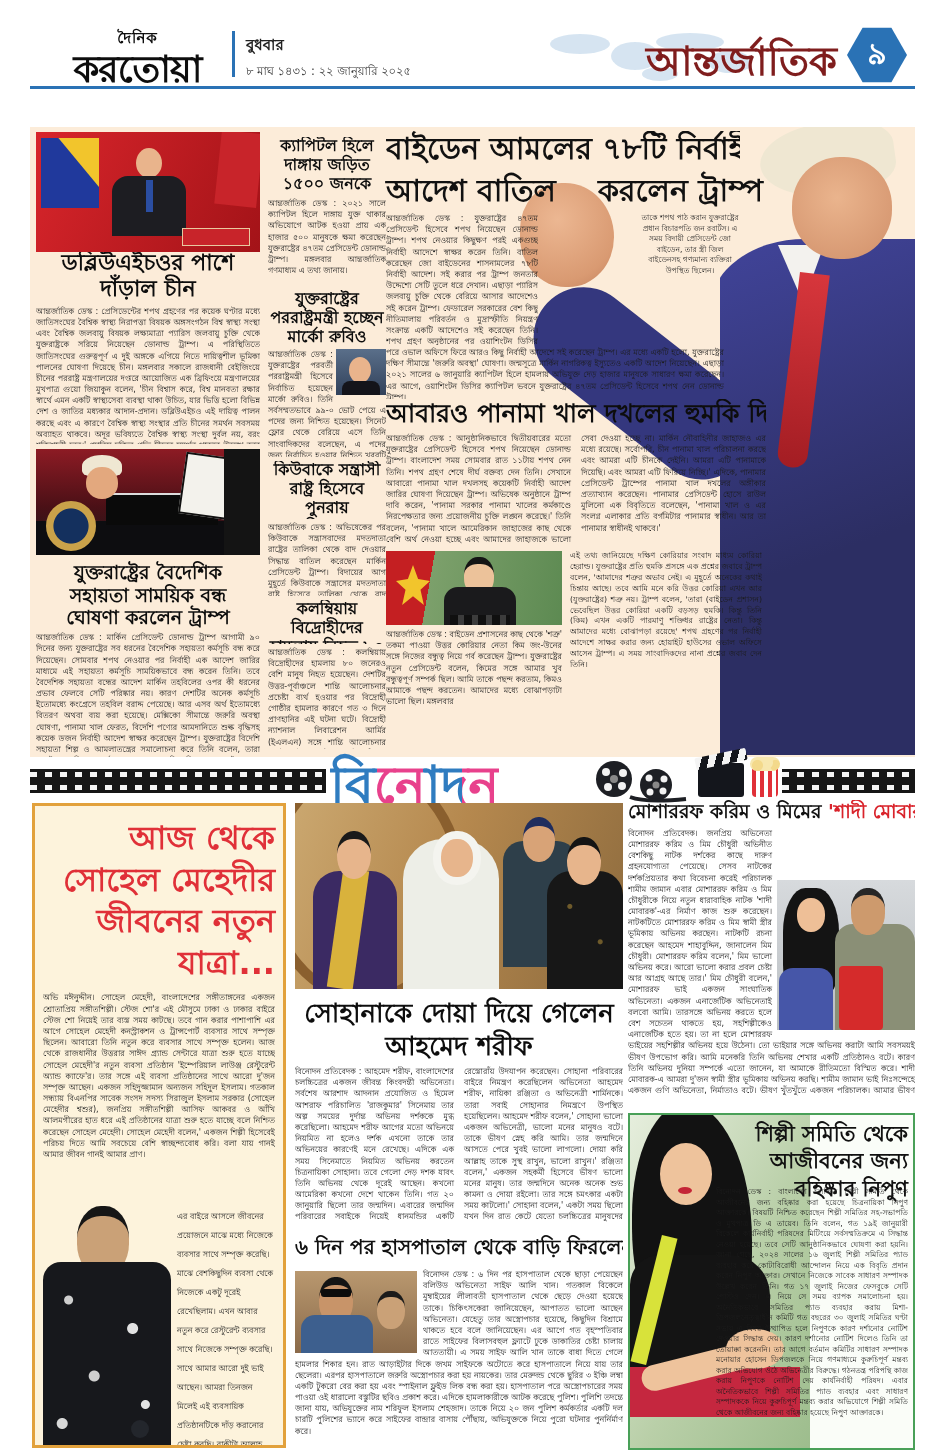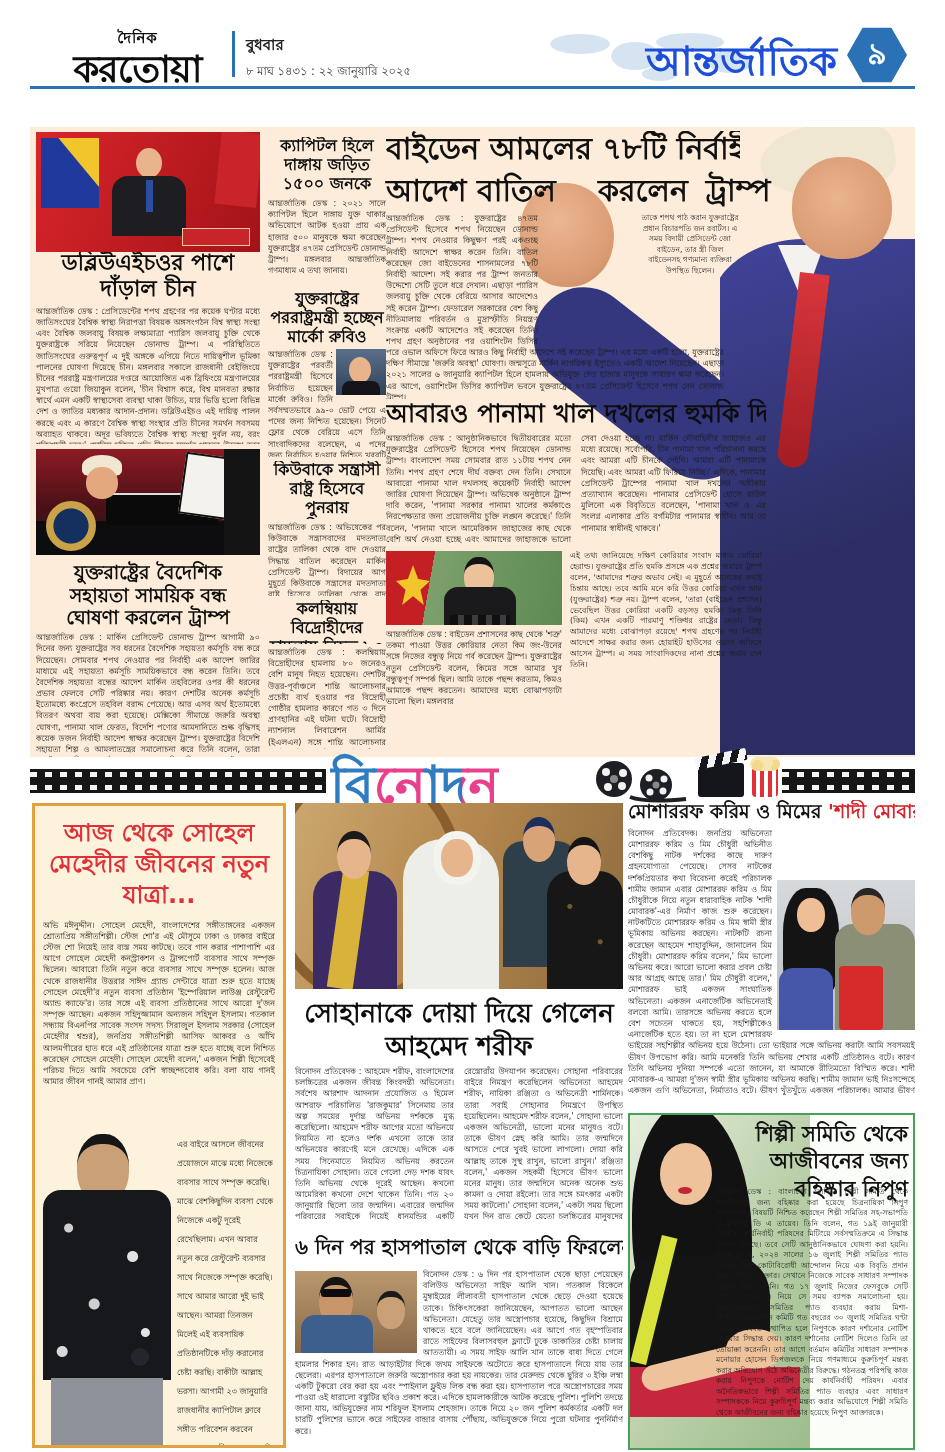--- a/index.html
+++ b/index.html
@@ -7,21 +7,21 @@
         font-family:"DejaVu Sans",sans-serif;color:#111;}
   
   .brand{position:absolute;left:45px;top:26px;width:185px;text-align:center;color:#0d0d0d;}
   .brand-top{font-size:15px;font-weight:bold;letter-spacing:1px;}
   .brand-main{font-size:37px;font-weight:bold;line-height:1.05;letter-spacing:-1px;}
   .mast-div{position:absolute;left:232px;top:31px;width:3px;height:46px;background:#2a72b5;}
   .datebox{position:absolute;left:246px;top:33px;color:#222;}
   .weekday{font-size:15px;font-weight:bold;}
   .dateline{font-size:11.5px;margin-top:5px;color:#333;}
   .worldmap{position:absolute;left:540px;top:26px;width:230px;height:58px;opacity:.5;}
-  .section-title{position:absolute;right:108px;top:30px;font-size:40px;font-weight:bold;color:#1d4ed8;
+  .section-title{position:absolute;right:108px;top:30px;font-size:40px;font-weight:bold;color:#7f1d1d;
         text-shadow:0 0 1px #fff;}
   .hex{position:absolute;right:38px;top:26px;width:60px;height:58px;background:#2a72b5;
         clip-path:polygon(26% 3%,74% 3%,100% 50%,74% 97%,26% 97%,0 50%);
         display:flex;align-items:center;justify-content:center;}
   .hex span{color:#fff;font-size:30px;font-weight:bold;}
   .blue-rule{position:absolute;left:30px;top:86px;width:885px;height:3px;background:#2a72b5;}
   
   .banner{position:absolute;left:30px;top:92px;width:885px;height:34px;background:#e8611a;overflow:hidden;}
   .banner span{display:block;margin:1px 0 0 16px;font-size:28px;font-weight:bold;color:#fff;line-height:33px;}
   
@@ -32,21 +32,21 @@
   .hl{font-weight:bold;color:#0d0d0d;text-align:center;overflow:hidden;}
   .leftcol{position:absolute;left:6px;top:5px;width:224px;}
   .midcol{position:absolute;left:238px;top:6px;width:118px;}
   .midcol .hl{font-size:16px;line-height:1.18;margin:4px 0 3px;}
   .china-h{font-size:22px;line-height:1.2;margin:6px 0 3px;}
   .aid-h{font-size:19px;line-height:1.2;margin:6px 8px 3px;}
   .lead{position:absolute;left:356px;top:4px;width:354px;}
   .lead-h1{font-size:30px;font-weight:bold;line-height:1.2;white-space:nowrap;overflow:hidden;}
   .lead-h2{position:relative;height:40px;}
   .lead-h2 .a{position:absolute;left:0;top:0;font-size:30px;font-weight:bold;text-align:center;}
-  .lead-h2 .b{position:absolute;left:212px;top:0;font-size:30px;font-weight:bold;white-space:nowrap;font-family:Liberation Mono, monospace;}
+  .lead-h2 .b{position:absolute;left:212px;top:0;font-size:30px;font-weight:bold;white-space:nowrap;}
   .lead-cols{display:flex;margin-top:6px;}
   .lead-colL{width:152px;height:132px;}
   .lead-colR{width:100px;height:120px;margin-left:102px;font-size:7.5px;text-align:center;}
   .lead-bottom{width:338px;height:52px;margin-top:2px;}
   .panama{position:absolute;left:356px;top:272px;width:380px;}
   .panama-h{font-size:25px;line-height:1.2;text-align:left;margin-bottom:4px;white-space:nowrap;}
   .twocol{column-count:2;column-gap:10px;height:112px;}
   .kim{position:absolute;left:356px;top:424px;width:382px;}
   .kim-h{font-size:26px;line-height:1.2;margin-bottom:6px;}
   .kim-row{display:flex;}
@@ -62,21 +62,21 @@
   .ent{position:absolute;left:30px;top:757px;width:885px;height:695px;background:#fff;}
   .filmstrip{position:absolute;top:12px;height:24px;background:#161616;
       background-image:repeating-linear-gradient(90deg,#f4f4f4 0 7px,#161616 7px 15px),
                        repeating-linear-gradient(90deg,#f4f4f4 0 7px,#161616 7px 15px);
       background-size:100% 5px,100% 5px;background-position:0 3px,0 16px;background-repeat:no-repeat;}
   .ent-title{position:absolute;left:300px;top:-12px;font-size:52px;font-weight:bold;
       background:linear-gradient(90deg,#2f7cc0 0 28%,#e8418c 28% 55%,#2f7cc0 55% 78%,#e8418c 78% 100%);
       -webkit-background-clip:text;background-clip:text;color:transparent;text-shadow:none;}
   .entbox-l{position:absolute;left:2px;top:46px;width:254px;height:645px;background:#fdf3dc;
       border:3px solid #e2a13c;box-sizing:border-box;padding:8px;overflow:hidden;}
-  .sohel-h{font-size:24px;line-height:1.3;color:#e03038;font-weight:bold;text-align:center;margin:4px 0 8px;}
+  .sohel-h{font-size:32px;line-height:1.3;color:#e03038;font-weight:bold;text-align:right;margin:4px 0 8px;}
   .entbox-l .bn-body{font-size:8px;}
   .centcol{position:absolute;left:265px;top:46px;width:328px;}
   .sohana-h{font-size:26px;line-height:1.25;margin:8px 0 4px;}
   .saif-h{font-size:20px;font-weight:bold;margin:8px 0 4px;white-space:nowrap;overflow:hidden;}
   .rightcol{position:absolute;left:598px;top:43px;width:287px;}
   .shadi-h{font-size:19px;font-weight:bold;line-height:1.25;margin-bottom:4px;white-space:nowrap;overflow:hidden;}
   .shadi-h .red{color:#d9232b;}
   .shadi-body{height:268px;}
   .nipun-box{position:absolute;left:598px;top:356px;width:287px;height:337px;background:#fafdf8;
       border:2px solid #49a058;box-sizing:border-box;overflow:hidden;}

